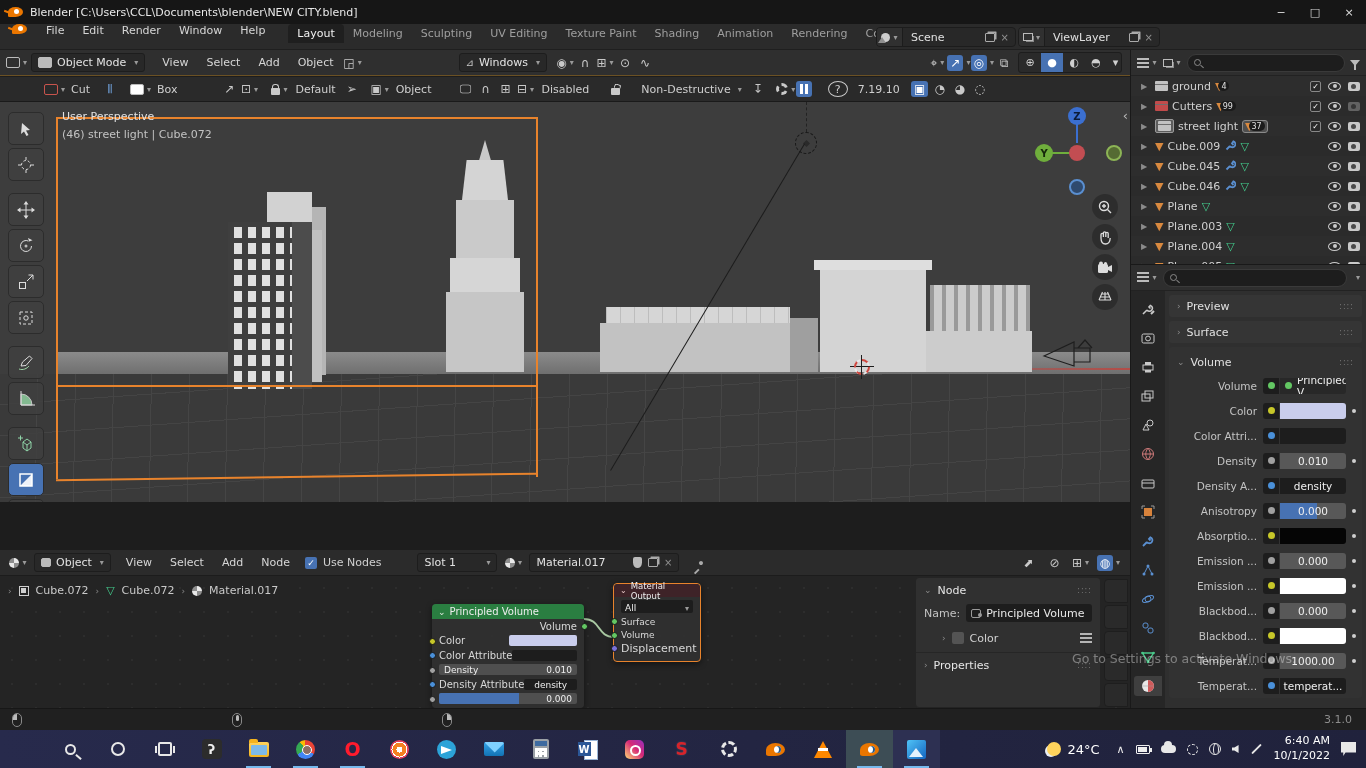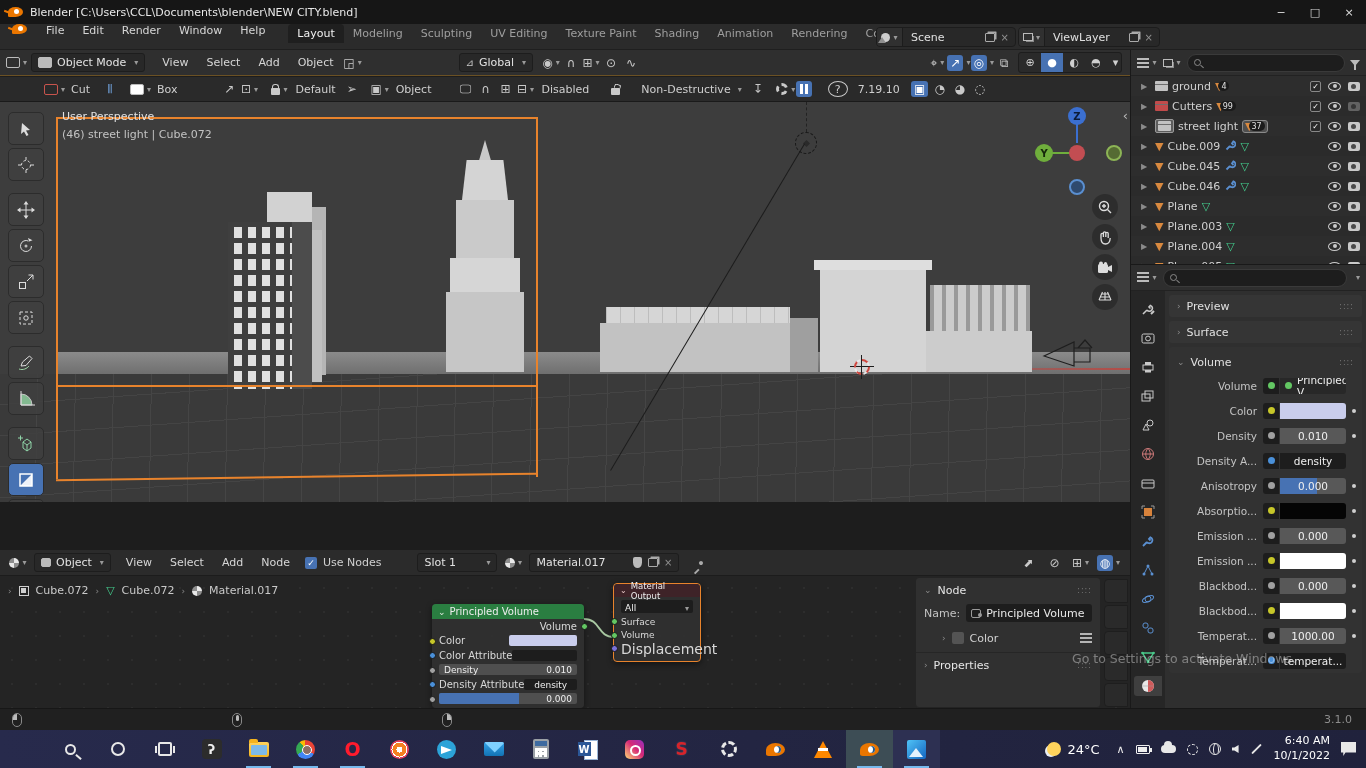--- a/index.html
+++ b/index.html
@@ -313,21 +313,21 @@
         <span class="mitem">Select</span>
         <span class="mitem">Add</span>
         <span class="mitem">Object</span>
       </span>
     <span class="toolbtn">
         <span class="glyph">◲</span>
         <span class="dd">▾</span>
       </span>
     <span class="drop" style="margin-left:96px;">
       <span class="glyph" style="font-size:10px;">⊿</span>
-      <span>Global</span>
+      <span>Windows</span>
       <span class="dd">▾</span>
     </span>
     <span class="toolbtn" style="margin-left:8px;">
         <span class="glyph">◉</span>
         <span class="dd">▾</span>
       </span>
     <span class="toolbtn">
         <span class="glyph">∩</span>
       </span>
     <span class="toolbtn">
@@ -879,20 +879,30 @@
               </div>
               <div class="prow">
                 <span class="plabel">Color</span>
                 <span class="sockbtn">
                   <i style="background: rgb(199, 199, 41);"></i>
                 </span>
                 <div class="pfield" style="background: rgb(201, 205, 236);"></div>
                 <span class="kdot"></span>
               </div>
               <div class="prow">
+                <span class="plabel">Color Attri...</span>
+                <span class="sockbtn">
+                  <i style="background: rgb(74, 144, 217);"></i>
+                </span>
+                <div class="pfield txt">
+                  <span></span>
+                </div>
+                <span class="kdot off"></span>
+              </div>
+              <div class="prow">
                 <span class="plabel">Density</span>
                 <span class="sockbtn">
                   <i style="background: rgb(161, 161, 161);"></i>
                 </span>
                 <div class="pfield num">
                   <span>0.010</span>
                 </div>
                 <span class="kdot"></span>
               </div>
               <div class="prow">
@@ -1119,21 +1129,21 @@
         </div>
         <div id="orows">
             <div class="nrow" style="height: 13.5px; font-size: 9px;">
               <span class="sock l" style="background: rgb(99, 199, 99); top: 3px;"></span>
               <span>Surface</span>
             </div>
             <div class="nrow" style="height: 13.5px; font-size: 9px;">
               <span class="sock l" style="background: rgb(99, 199, 99); top: 3px;"></span>
               <span>Volume</span>
             </div>
-            <div class="nrow" style="height: 13.5px; font-size: 14px;">
+            <div class="nrow" style="height: 13.5px; font-size: 11px;">
               <span class="sock l" style="background: rgb(122, 114, 216); top: 3px;"></span>
               <span>Displacement</span>
             </div>
           </div>
       </div>
 
       <div class="npanel">
         <div class="np-h">
           <span class="chev">⌄</span>
             <span>Node</span>

